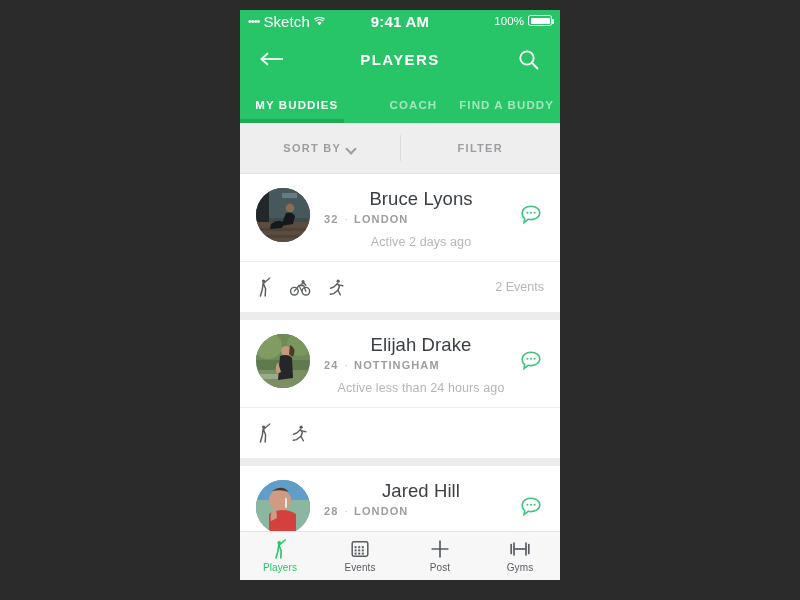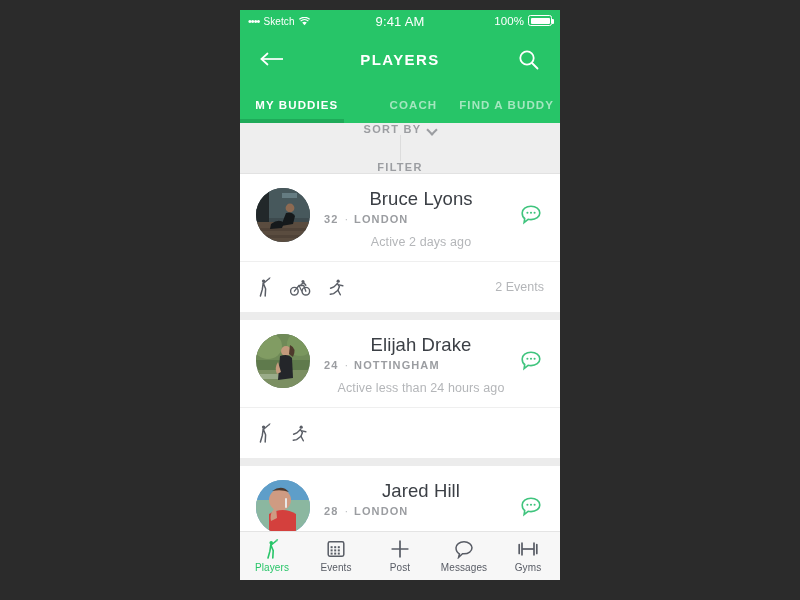--- a/index.html
+++ b/index.html
@@ -31,24 +31,24 @@
     color: #ffffff;
     display: flex;
     align-items: center;
     padding: 0 8px;
     box-sizing: border-box;
     font-size: 11px;
     letter-spacing: .1px;
   }
   .sb-left { display: flex; align-items: center; gap: 4px; flex: 1; }
   .sb-dots { letter-spacing: -1px; font-size: 11px; }
-  .sb-carrier { font-size: 10px; }
+  .sb-carrier { font-size: 15px; }
   .wifi { display: inline-block; width: 11px; height: 9px; position: relative; }
   .wifi svg { display:block; }
-  .sb-center { font-size: 13px; font-weight: 400; letter-spacing: .2px; }
+  .sb-center { font-size: 15px; font-weight: 700; letter-spacing: .2px; }
   .sb-right { flex: 1; display: flex; align-items: flex-start; justify-content: flex-end; gap: 4px; }
   .sb-batt-txt { font-size: 11.5px; }
   .batt {
     width: 24px; height: 11px;
     border: 1px solid #ffffff;
     border-radius: 2.5px;
     position: relative;
     box-sizing: border-box;
     padding: 1.5px;
   }
@@ -106,21 +106,20 @@
     height: 4px; background: #1faa59;
   }
   
   .sortbar {
     background: #eeeeee;
     height: 50px;
     display: flex;
     align-items: center;
     border-bottom: 1px solid #e2e2e2;
     position: relative;
-    flex-direction: column;
   }
   .sortbar .half {
     flex: 1; display: flex; align-items: center; justify-content: center;
     height: 100%;
     cursor: pointer;
     color: #9b9da1;
     font-size: 11px;
     font-weight: 700;
     letter-spacing: 1.3px;
     gap: 6px;
@@ -468,28 +467,20 @@
       <div class="tabbar-item">
         <span class="tabbar-ico">
           <svg width="20" height="20" viewBox="0 0 20 20">
             <path d="M10 2.4 V17.6 M2.4 10 H17.6" stroke="#585c65" stroke-width="1.7" stroke-linecap="square"></path>
           </svg>
         </span>
         <span>Post</span>
       </div>
       <div class="tabbar-item">
         <span class="tabbar-ico">
-          <svg width="20" height="19" viewBox="0 0 20 19">
-            <path d="M10 1.8c4.5 0 8 2.6 8 6s-3.5 6-8 6c-.5 0-1 0-1.5-.1L4.6 17.4l.8-3.6C3.3 12.7 2 10.5 2 7.8c0-3.4 3.5-6 8-6z" fill="none" stroke="#585c65" stroke-width="1.5"></path>
-          </svg>
-        </span>
-        <span>Messages</span>
-      </div>
-      <div class="tabbar-item">
-        <span class="tabbar-ico">
           <svg width="22" height="16" viewBox="0 0 22 16">
             <path d="M2.2 3.6 V12.4 M5 2.2 V13.8 M17 2.2 V13.8 M19.8 3.6 V12.4" stroke="#585c65" stroke-width="1.7" stroke-linecap="round"></path>
             <path d="M5 8 H17" stroke="#585c65" stroke-width="1.7"></path>
           </svg>
         </span>
         <span>Gyms</span>
       </div>
     </div>
 
     <div class="home-bar"></div>

